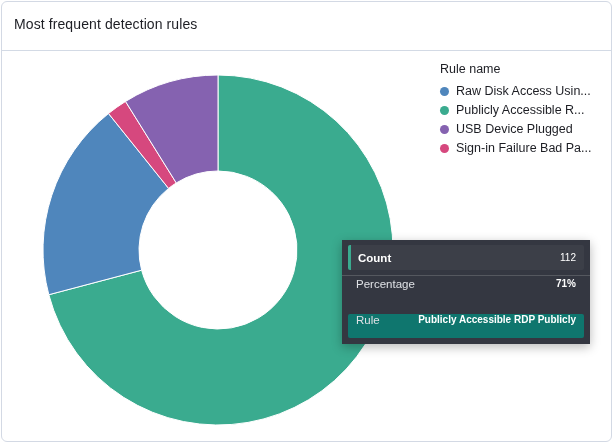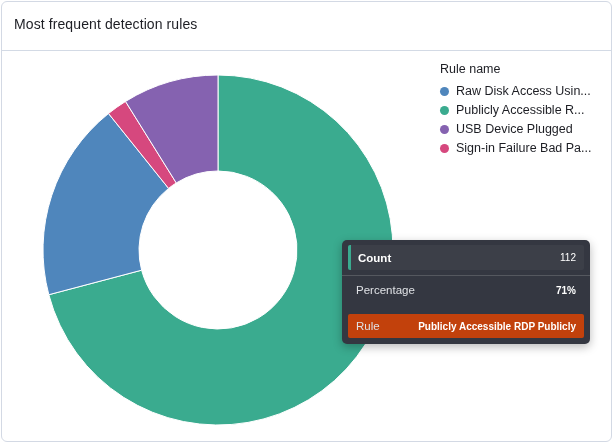--- a/index.html
+++ b/index.html
@@ -91,21 +91,21 @@
     text-overflow: ellipsis;
     white-space: nowrap;
   }
   
   .tooltip {
     position: absolute;
     left: 340px;
     top: 188px;
     width: 248px;
     background: #343741;
-    border-radius: 5px;
+    border-radius: 0;
     box-shadow: 0 3px 10px rgba(0,0,0,0.28);
     overflow: hidden;
     padding: 5px 0 6px 0;
     box-sizing: border-box;
   }
   .tt-head {
     display: flex;
     align-items: center;
     height: 25px;
     margin: 0 6px 0 6px;
@@ -127,29 +127,28 @@
     font-weight: normal;
     color: #ffffff;
   }
   .tt-divider {
     height: 1px;
     background: #55585f;
     margin: 5px 0 0 0;
   }
   .tt-row {
     display: flex;
-    align-items: center;
     height: 24px;
     margin: 2px 6px 0 6px;
     padding: 0 8px;
     box-sizing: border-box;
     border-radius: 2px;
   }
   .tt-row.highlight {
-    background: #c2410c;
+    background: #0f766e;
     margin-top: 12px;
   }
   .tt-row .tt-key {
     font-size: 11.5px;
     color: #dfe1e5;
     flex: 1 1 auto;
   }
   .tt-row .tt-val {
     font-size: 10px;
     font-weight: bold;

